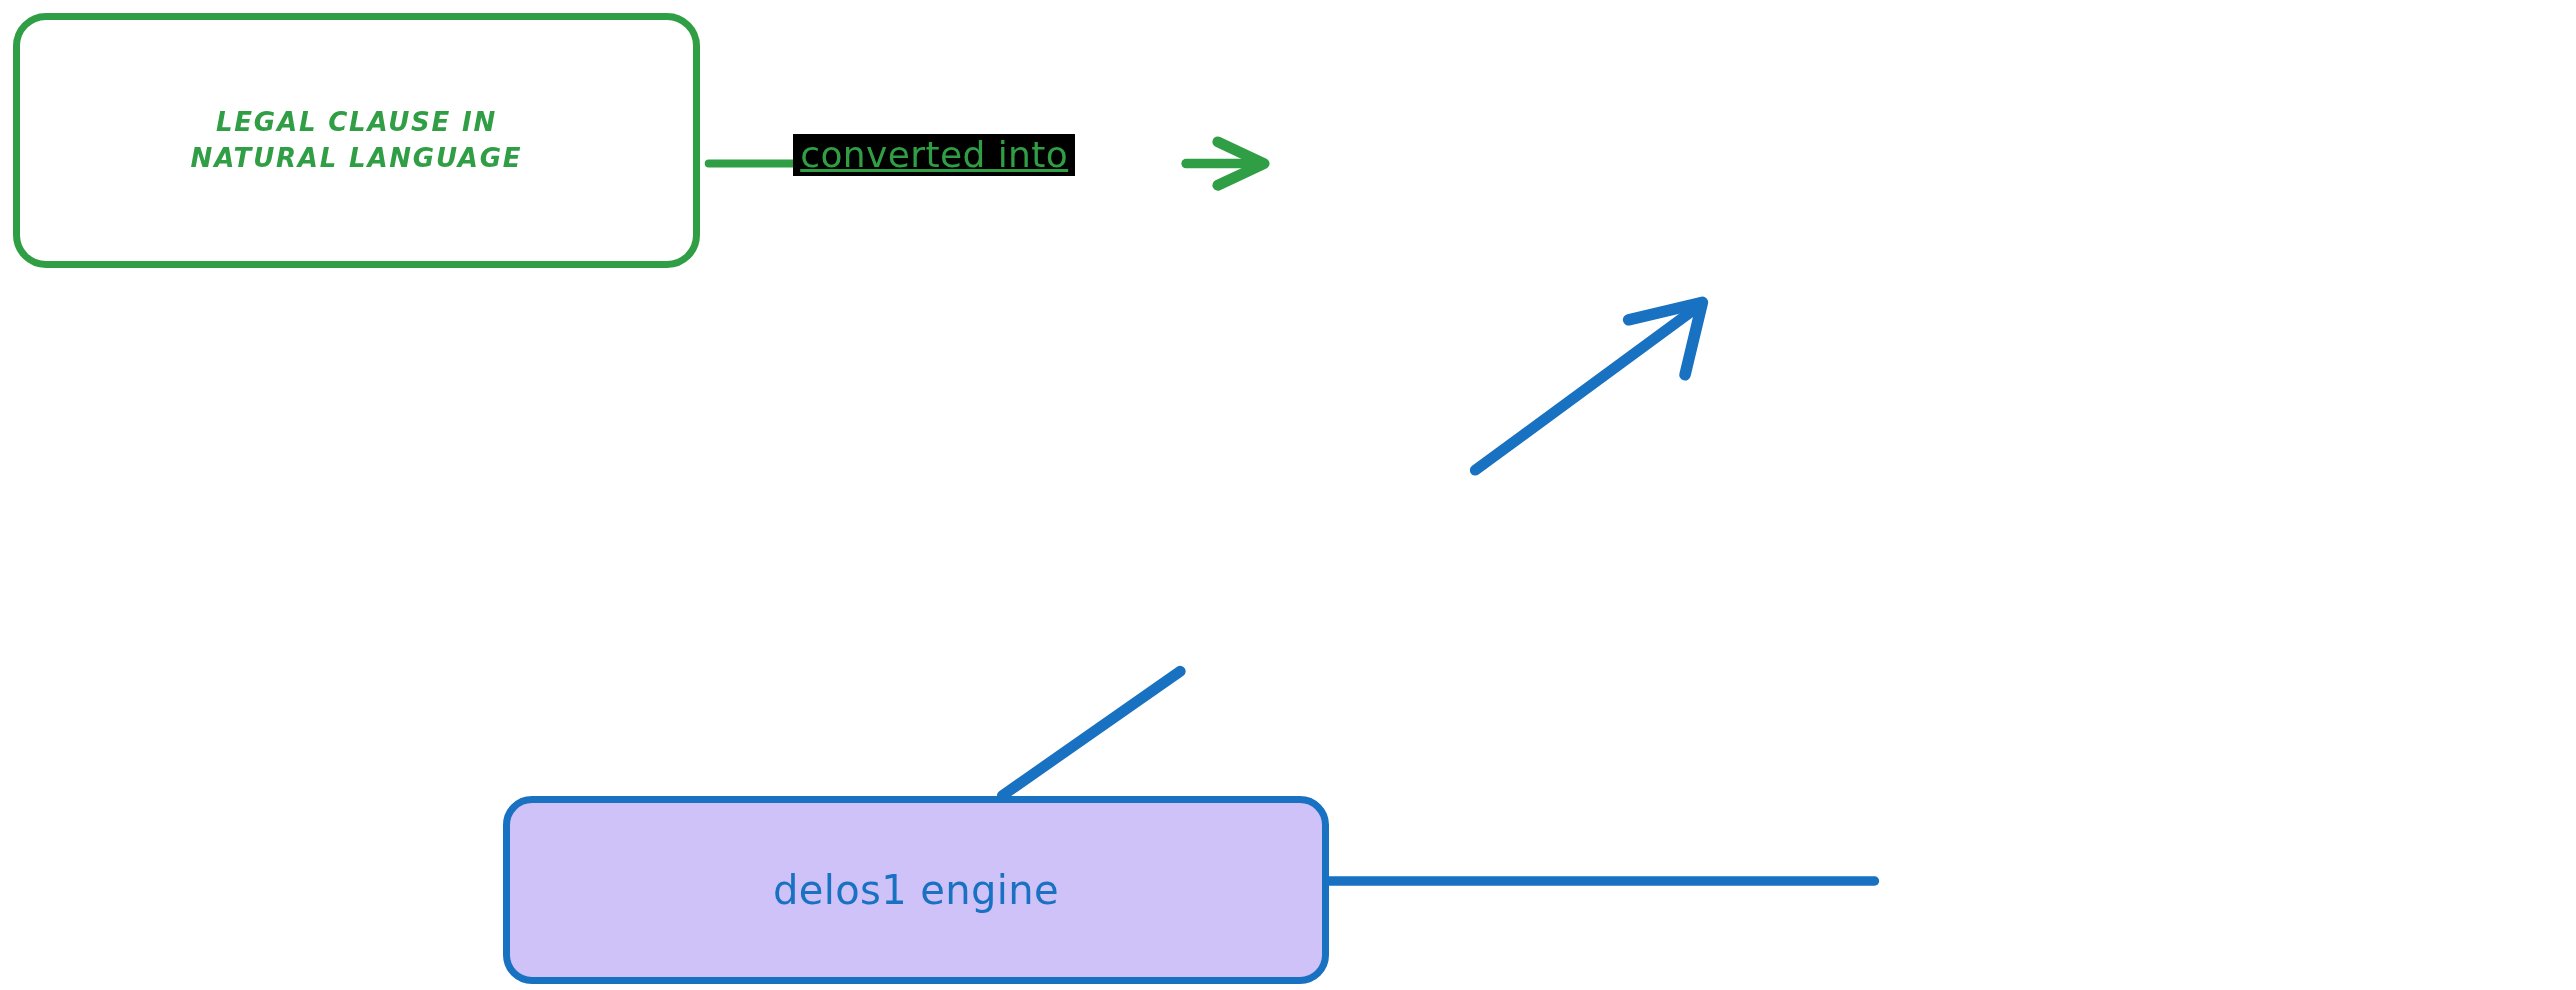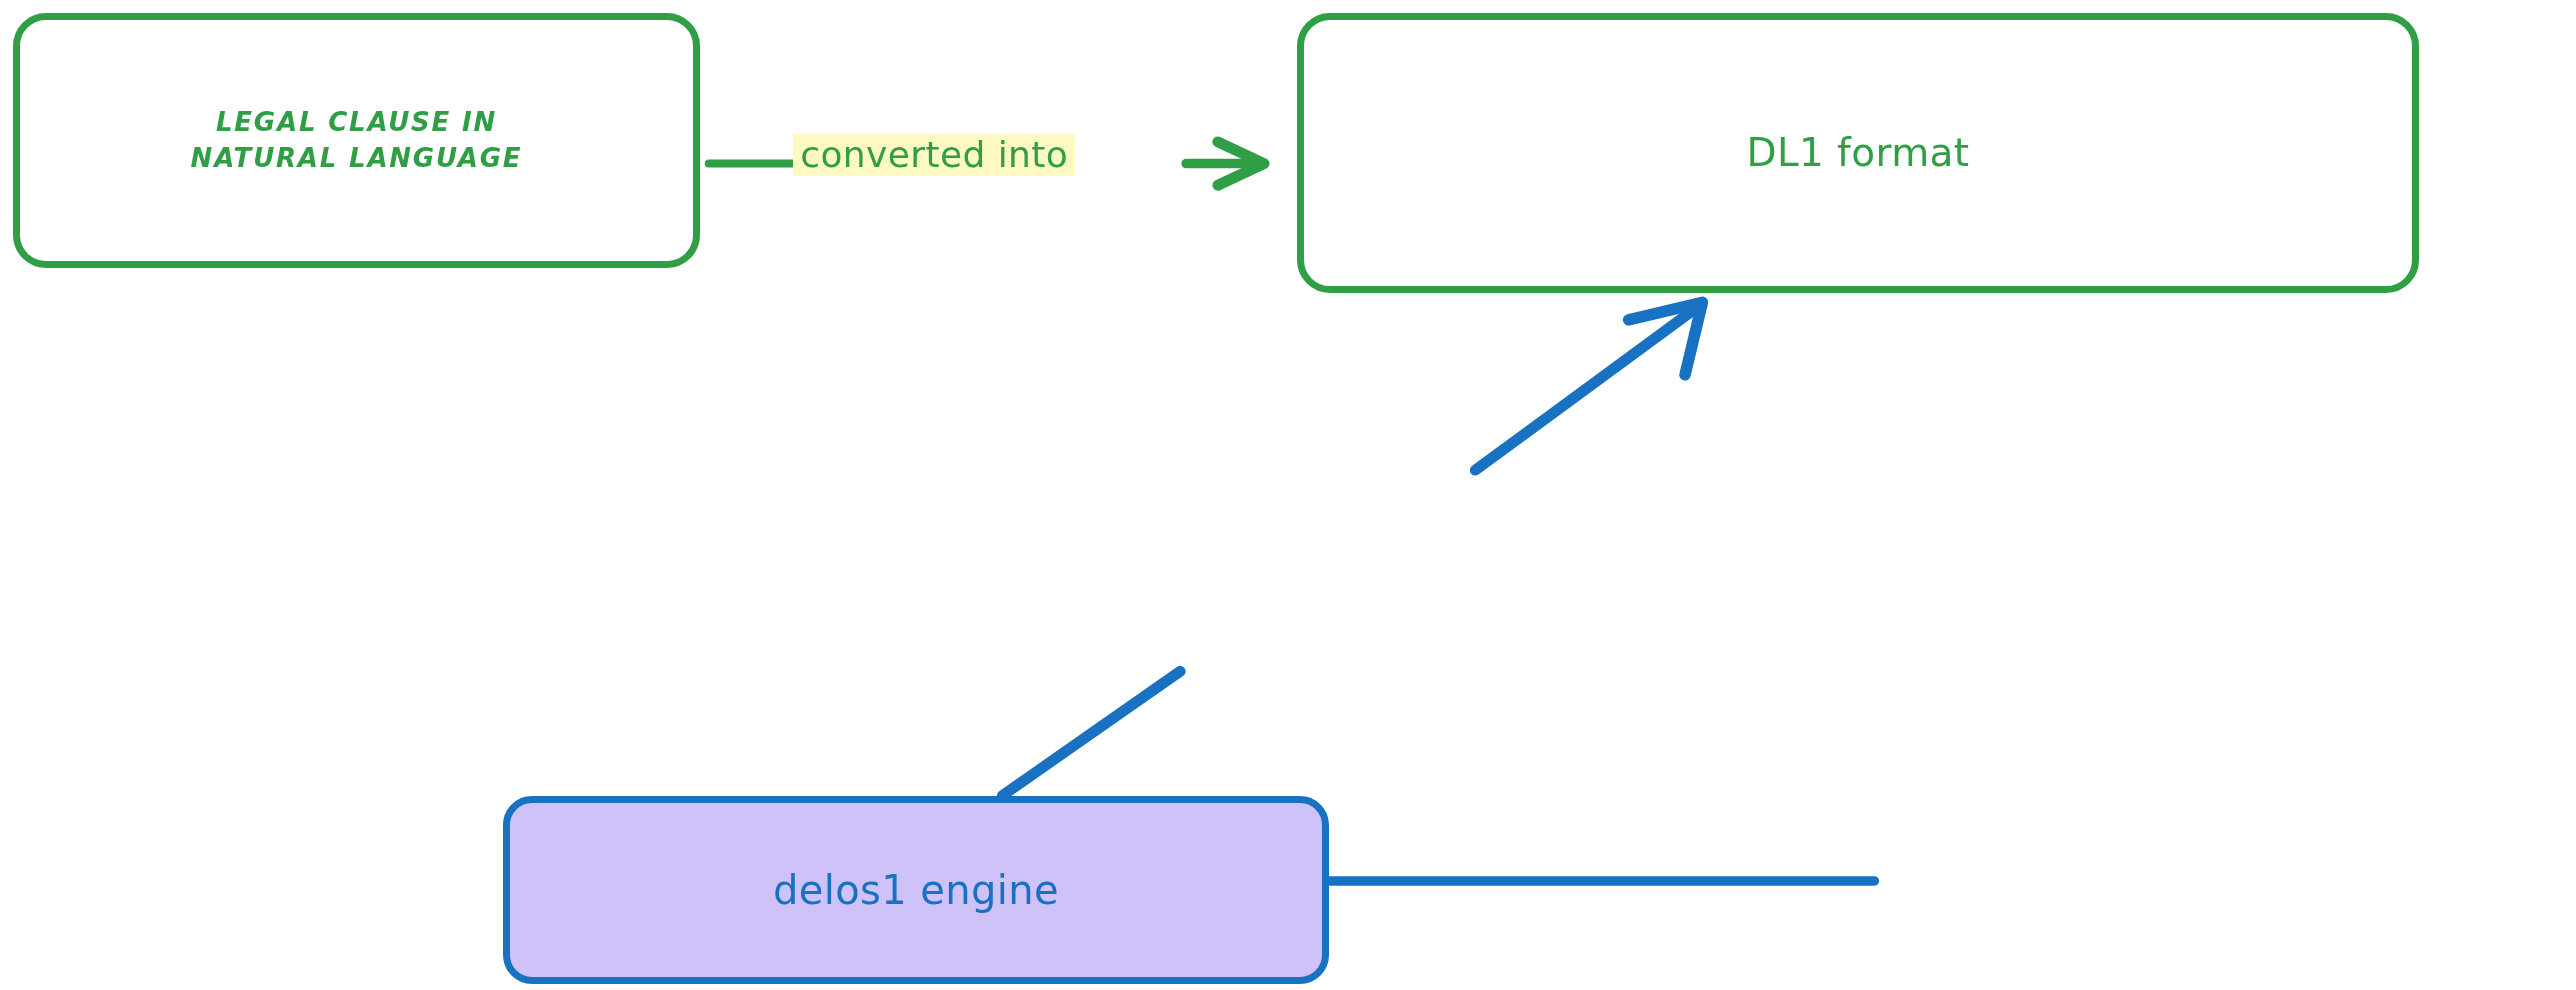--- a/index.html
+++ b/index.html
@@ -101,24 +101,25 @@
     border-radius: 24.6px;
   }
   #node-questions .node-label {
     font-size: 39px;
     line-height: 1.45;
   }
 
   
   .edge-label {
     position: absolute;
-    background: #fef9c3;
+    background: #000000;
     white-space: nowrap;
     padding: 1.4px 7.2px;
     line-height: 1.1;
+    text-decoration: underline;
   }
   .edge-label-green { color: #2f9e44; }
   .edge-label-blue  { color: #1971c2; }
 
   #label-converted-into {
     left: 793px;
     top: 134px;
     font-size: 36px;
   }
   #label-uses-for-adjudication {
@@ -150,23 +151,20 @@
       <path d="M 2592 1218 L 1660 1218" stroke="#1971c2" stroke-width="13" stroke-linecap="round" fill="none"></path>
       <path d="M 1742 1182 L 1650 1218 L 1742 1254" stroke="#1971c2" stroke-width="15" stroke-linecap="round" stroke-linejoin="round" fill="none"></path>
     </g>
   </svg>
 
   <div id="node-legal-clause" class="node node-green">
     <span class="node-label hand caps">LEGAL CLAUSE IN
 NATURAL LANGUAGE</span>
   </div>
 
-  <div id="node-dl1" class="node node-green">
-    <span class="node-label hand">DL1 format</span>
-  </div>
 
   <div id="node-delos1" class="node node-purple">
     <span class="node-label hand">delos1 engine</span>
   </div>
 
 
   <div id="label-converted-into" class="edge-label edge-label-green hand">converted into</div>
 
 
 </div>

